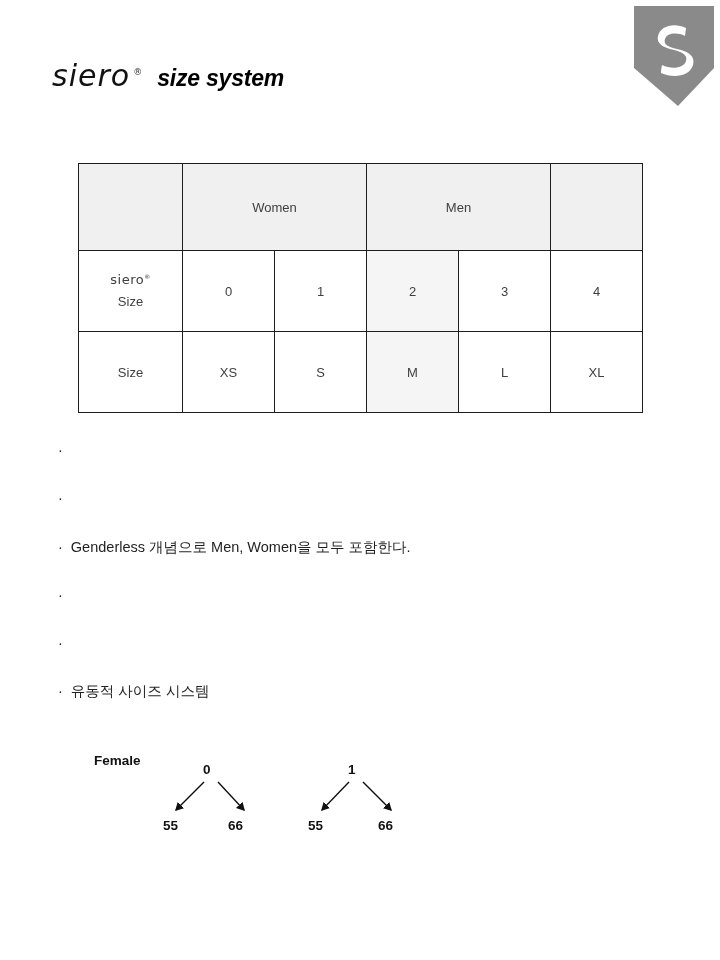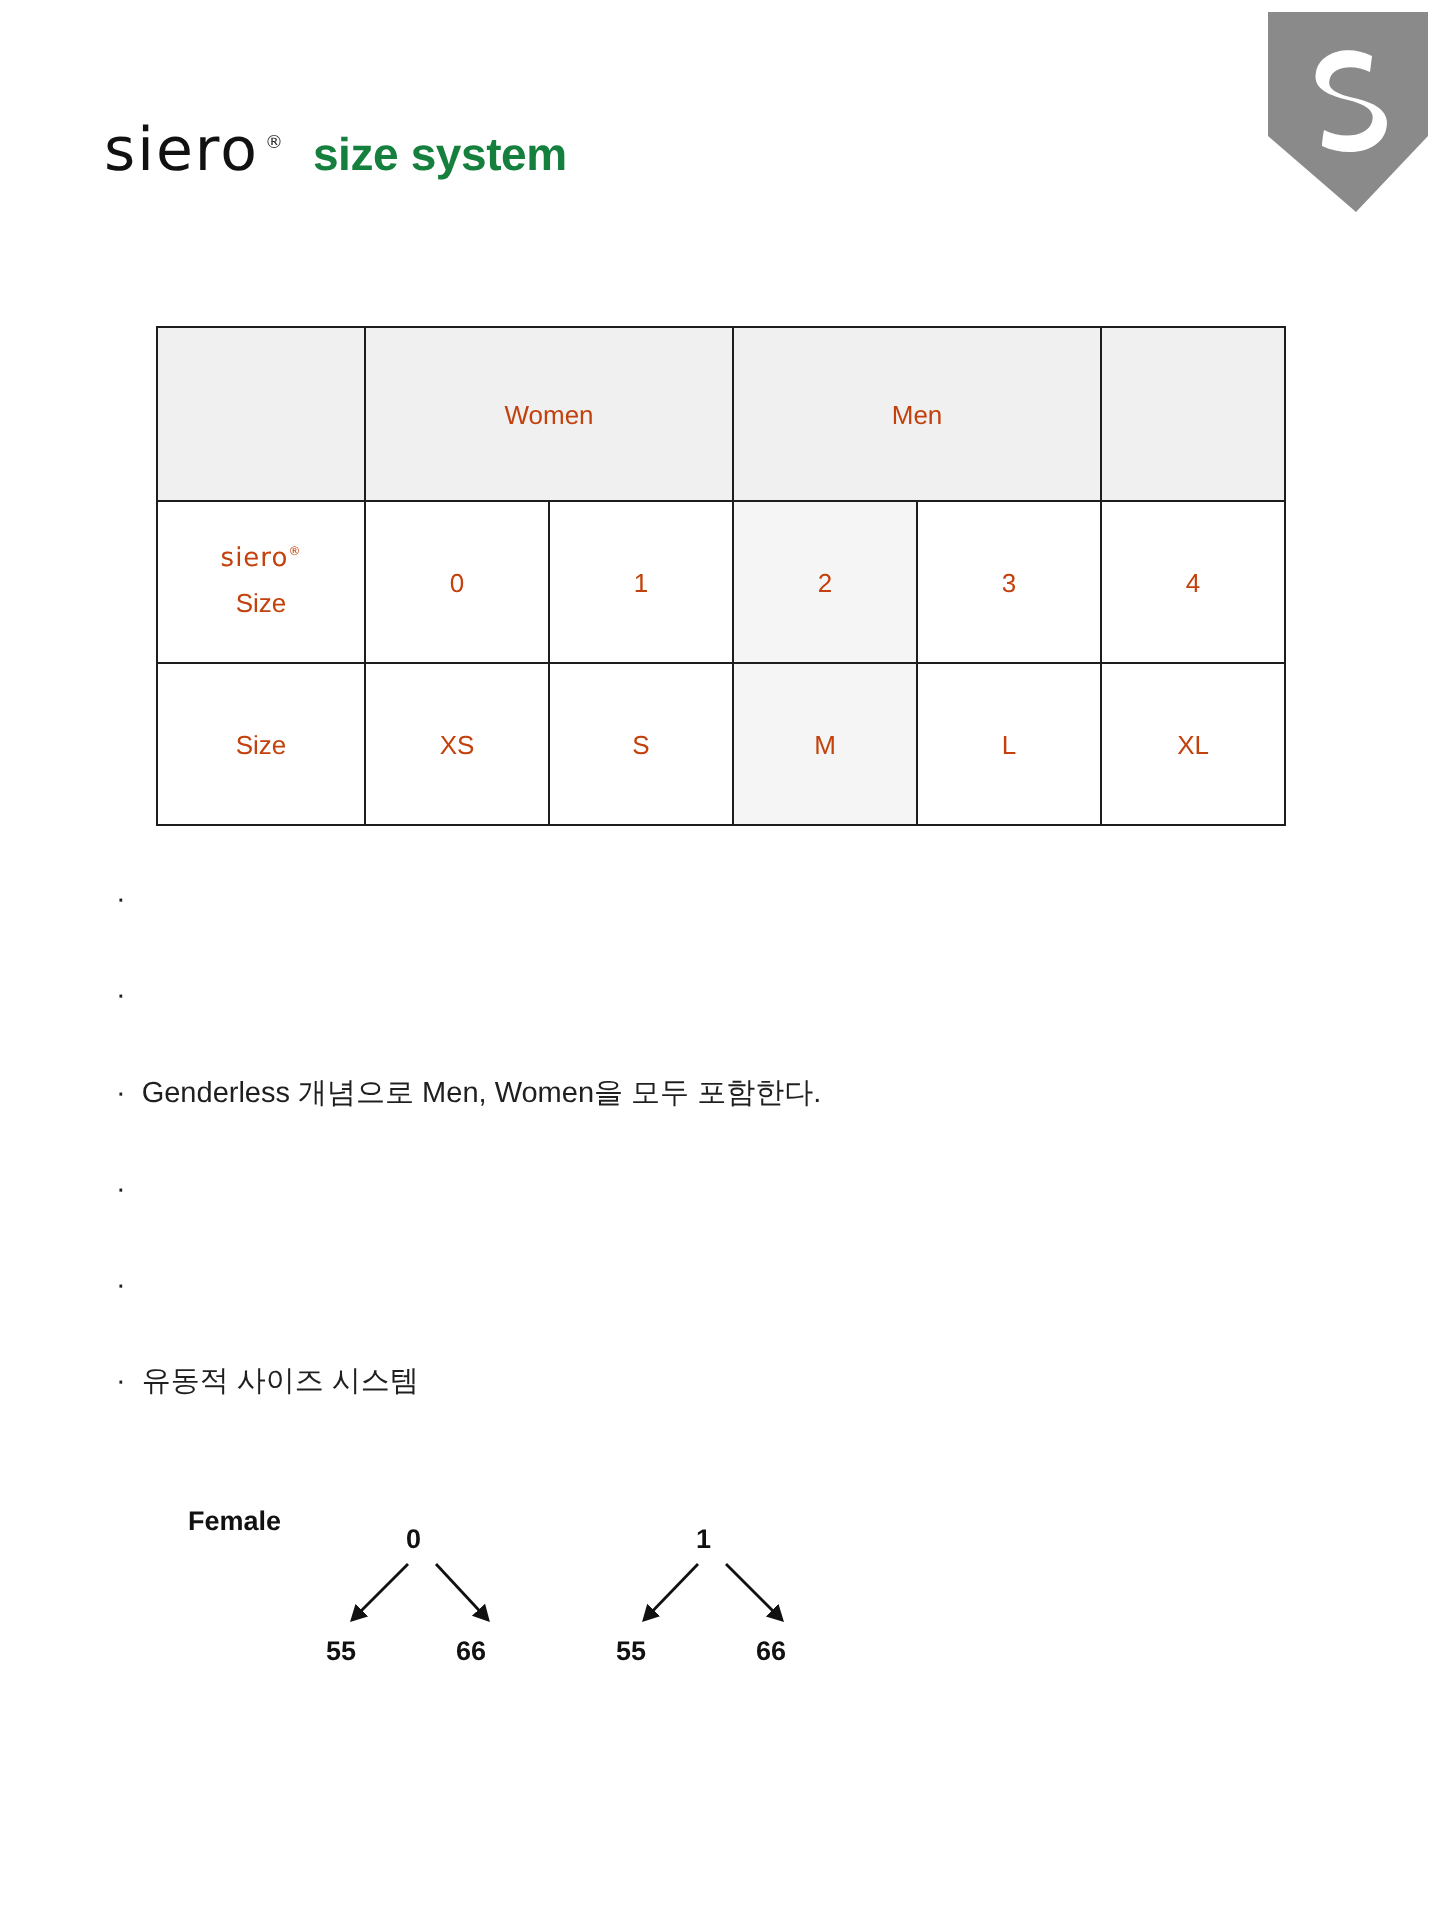--- a/index.html
+++ b/index.html
@@ -25,57 +25,58 @@
     height: 100px;
   }
 
   
   .header {
     position: absolute;
     top: 58px;
     left: 52px;
     display: flex;
     align-items: baseline;
+    font-style: italic;
   }
   .brand-word {
     font-family: "DejaVu Sans", sans-serif;
     font-size: 30px;
     letter-spacing: 1px;
     font-weight: 400;
     color: #111;
   }
   .brand-reg {
     font-size: 9px;
     vertical-align: super;
     margin-left: 3px;
     color: #333;
   }
   .header-title {
     font-size: 23px;
     font-weight: 700;
     margin-left: 14px;
-    color: #15803d;
+    color: #000000;
     letter-spacing: -0.2px;
   }
 
   
   .size-table {
     position: absolute;
     top: 163px;
     left: 78px;
     width: 564px;
     border-collapse: collapse;
     table-layout: fixed;
   }
   .size-table td {
     border: 1px solid #1d1d1d;
     text-align: center;
     vertical-align: middle;
     font-size: 13px;
-    color: #c2410c;
+    color: #404040;
     height: 40px;
   }
   .col-head { width: 104px; }
   .col-val  { width: 92px; }
 
   .row-group td { height: 84px; background: #f0f0f0; }
   .row-group td.empty-cell { background: #f0f0f0; }
   .row-size td { height: 78px; }
   .row-letter td { height: 78px; }
 

